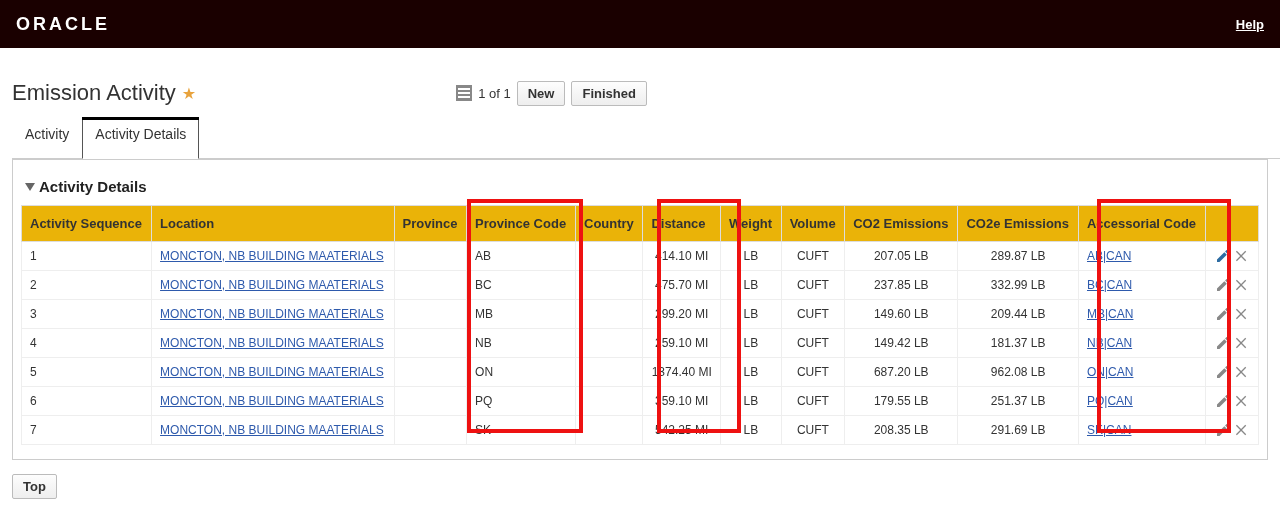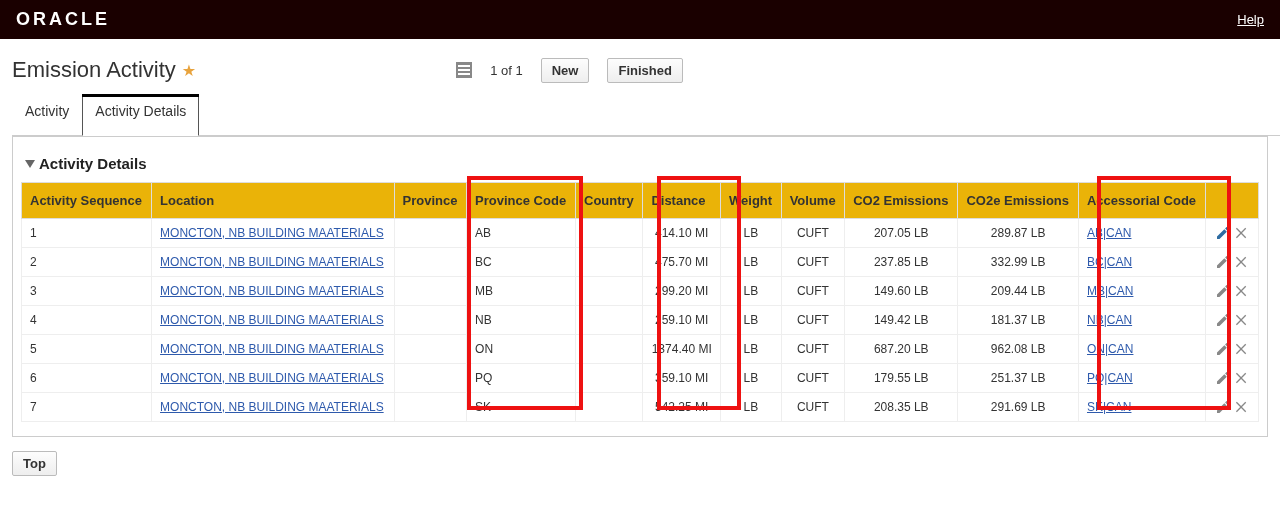--- a/index.html
+++ b/index.html
@@ -1,23 +1,23 @@
 <!DOCTYPE html>
 <html><head>
 <meta charset="utf-8">
 <style>
   * { box-sizing: border-box; }
   body { margin:0; padding:0; font-family: Arial, Helvetica, sans-serif; font-size:13px; color:#333; background:#fff; width:1280px; }
-  .topbar { background:#1a0000; height:39px; display:flex; align-items:center; justify-content:space-between; padding:0 16px; }
+  .topbar { background:#1a0000; height:48px; display:flex; align-items:center; justify-content:space-between; padding:0 16px; }
   .oracle-logo { color:#fff; font-family: Arial, sans-serif; font-weight:bold; font-size:18px; letter-spacing:3px; }
-  .help-link { color:#fff; text-decoration:underline; font-size:13px; }
-  .page-header { display:flex; align-items:center; padding:18px 12px 10px 12px; }
+  .help-link { color:#fff; text-decoration:underline; font-size:13px;font-weight:bold; }
+  .page-header { display:flex; align-items:center; padding:18px 12px 10px 12px;margin-top:14px; }
   .page-title { font-size:22px; color:#333; margin:0 6px 0 0; font-weight:normal; }
   .star { color:#e8a33d; font-size:16px; }
-  .header-center { margin-left:260px; display:flex; align-items:center; gap:18px; }
+  .header-center { margin-left:260px; display:flex; align-items:center; gap:6px; }
   .list-icon { width:16px; height:16px; background:#888; display:inline-block; position:relative; }
   .list-icon::before { content:""; position:absolute; left:2px; right:2px; top:3px; height:2px; background:#fff; box-shadow:0 4px 0 #fff, 0 8px 0 #fff; }
   .count-text { font-size:13px; color:#333; }
   .btn { background:linear-gradient(#fdfdfd,#eee); border:1px solid #bbb; padding:4px 10px; font-size:13px; cursor:pointer; border-radius:2px; font-weight:bold; color:#333;}
   .tabs { display:flex; margin-left:12px; border-bottom:1px solid #ccc; }
   .tab { padding:8px 12px 16px 12px; font-size:14px; color:#333; cursor:pointer; border:1px solid transparent; position:relative; bottom:-1px; }
   .tab.active { border:1px solid #555; border-bottom:1px solid #fff; background:#fff; font-weight:normal;}
   .tab.active::before { content:""; position:absolute; top:-1px; left:-1px; right:-1px; height:3px; background:#000; }
   .panel { border:1px solid #ccc; margin:0 12px 12px 12px; padding:14px 8px 14px 8px; position:relative; }
   .section-title { font-size:15px; color:#222; margin:4px 0 10px 4px; display:flex; align-items:center; gap:4px; font-weight:bold;}

